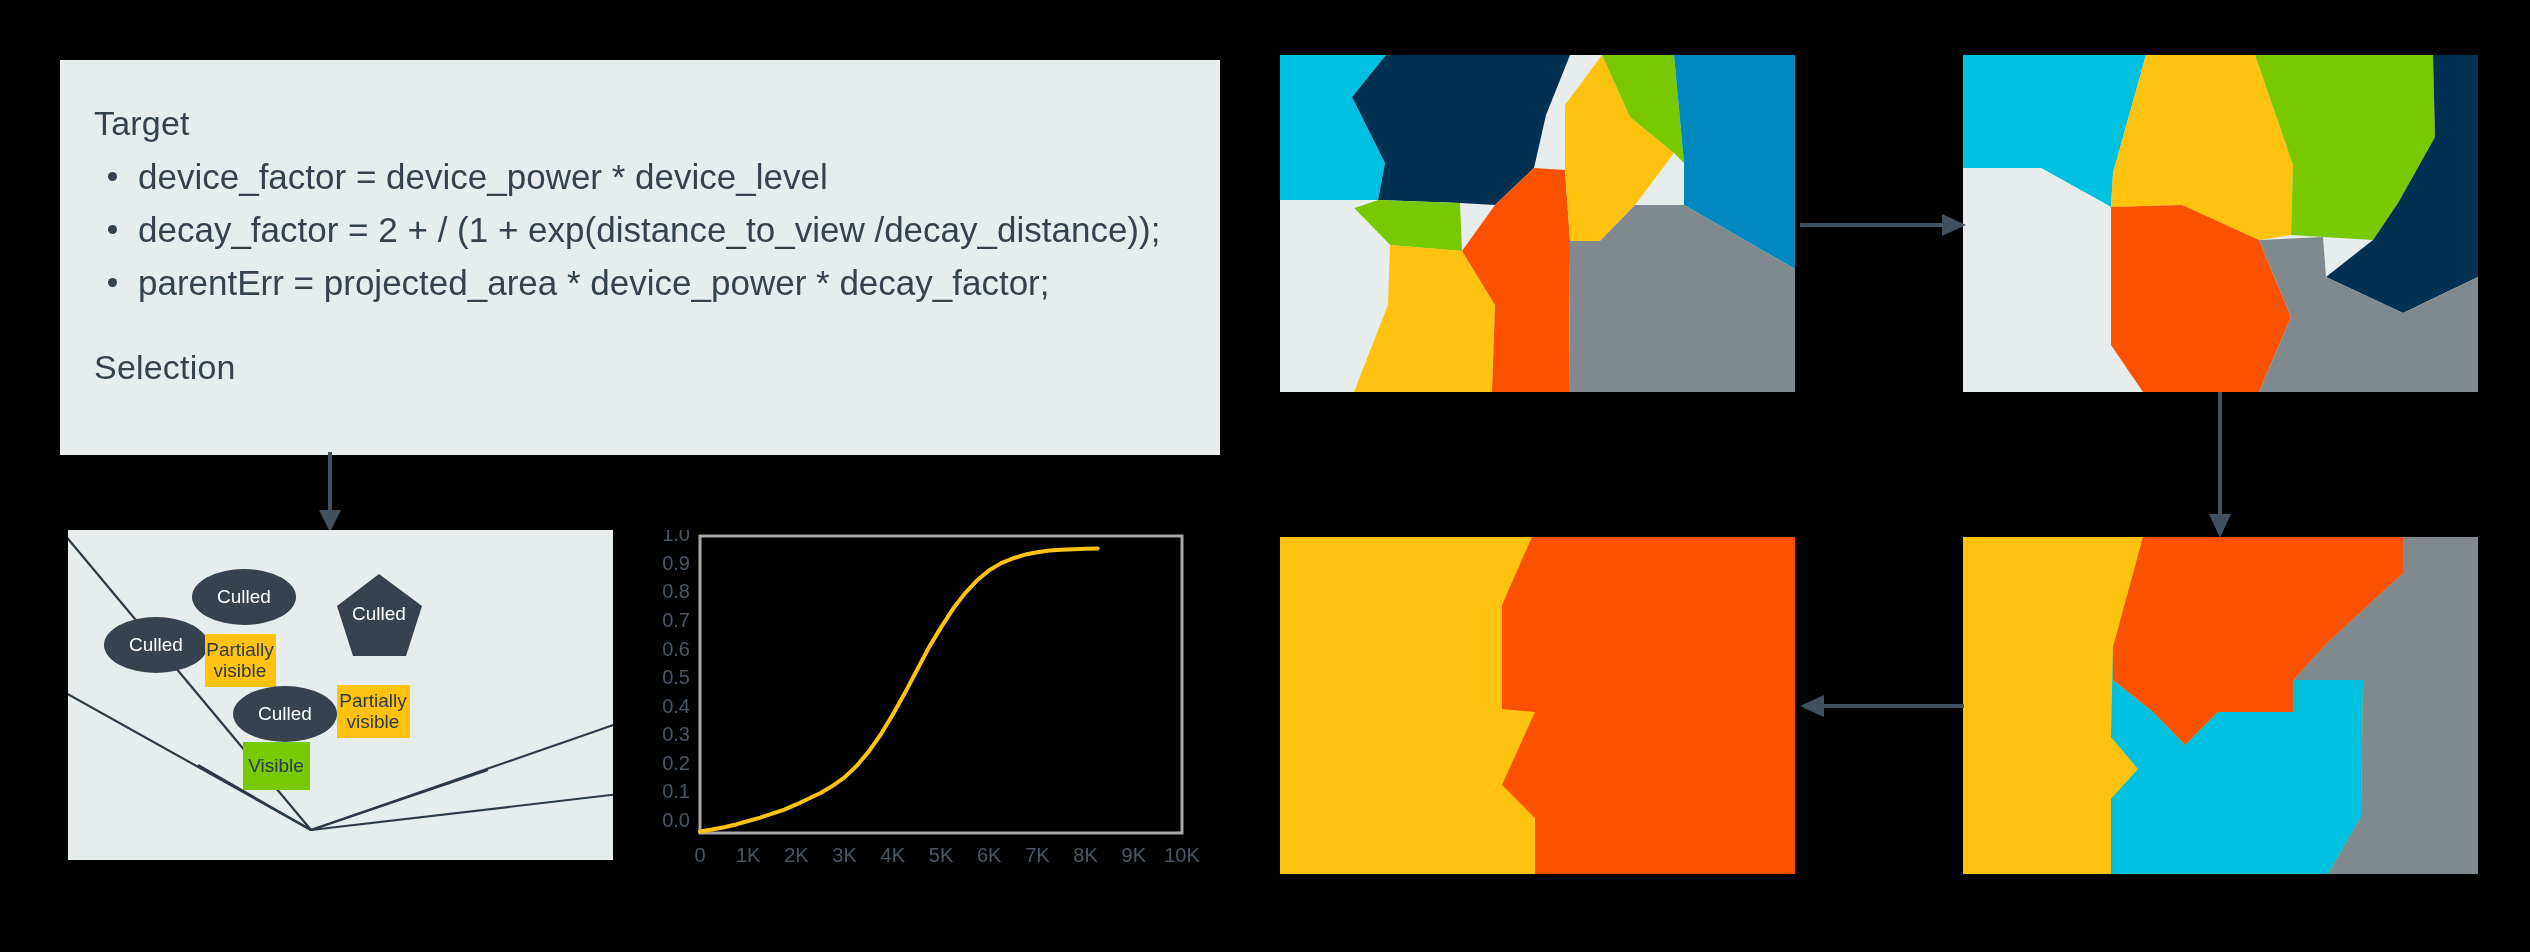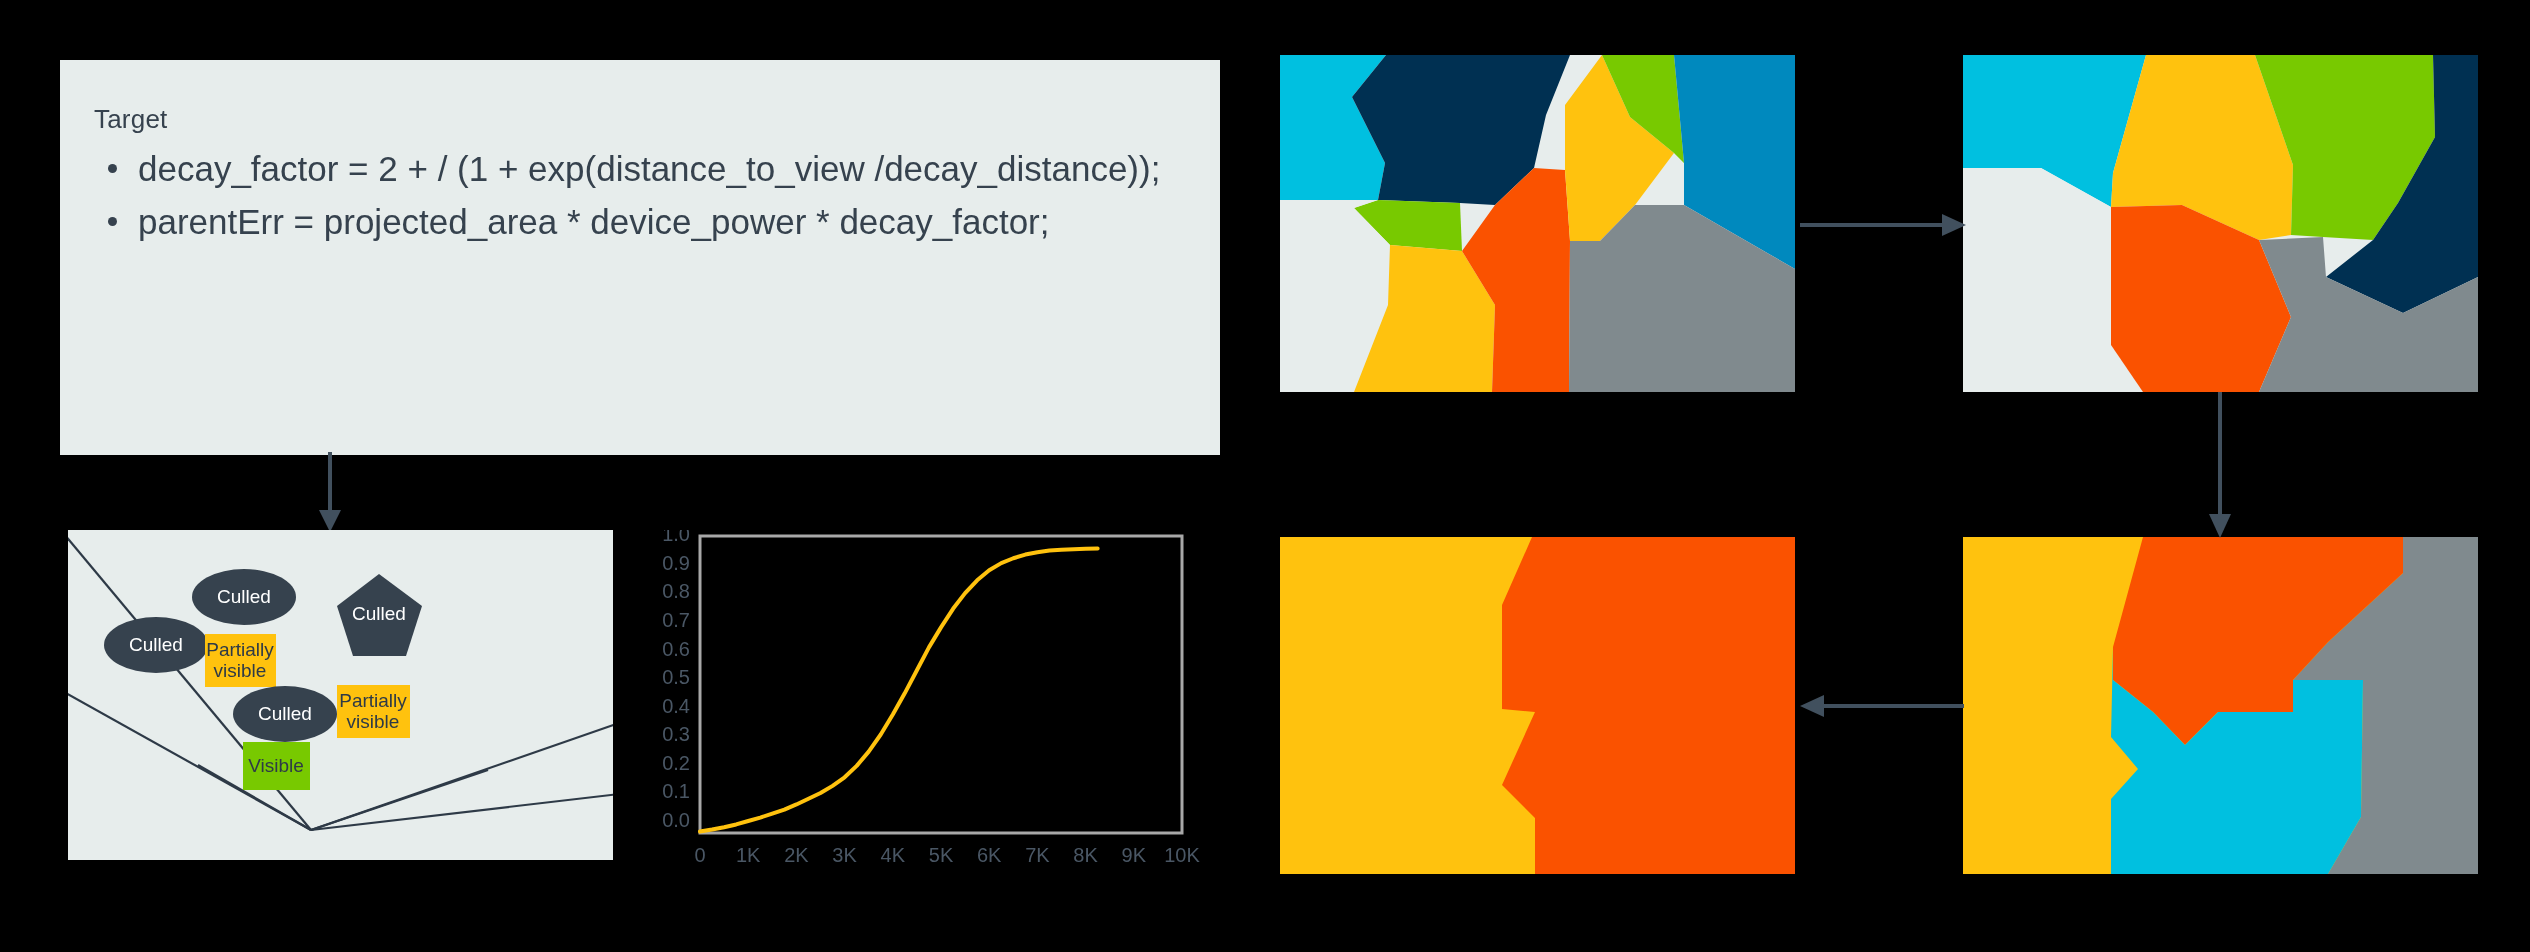--- a/index.html
+++ b/index.html
@@ -9,21 +9,21 @@
   }
   .panel{position:absolute;}
 
   
   #formula-card{
     left:60px;top:60px;width:1160px;height:395px;
     background:#E7EDEC;box-sizing:border-box;
     padding:46px 0 0 34px;
   }
   .section-head{
-    font-size:26px;color:#36424E;line-height:1.0;
+    font-size:34px;color:#36424E;line-height:1.0;
     margin:0 0 10px 0;letter-spacing:.2px;
   }
   .bullets{list-style:none;margin:0 0 0 0;padding:0;}
   .bullets li{
     position:relative;font-size:35px;color:#36424E;
     line-height:1.52;padding-left:44px;white-space:nowrap;
   }
   .bullets li:before{
     content:"";position:absolute;left:14px;top:22px;
     width:9px;height:9px;border-radius:50%;background:#36424E;
@@ -62,24 +62,26 @@
   #cluster-tr{left:1963px;top:55px;width:515px;height:337px;}
   #cluster-bl{left:1280px;top:537px;width:515px;height:337px;}
   #cluster-br{left:1963px;top:537px;width:515px;height:337px;}
 </style>
 </head>
 <body>
 
 <div class="panel" id="formula-card">
   <div class="section-head">Target</div>
   <ul class="bullets">
+    <li>device_factor = device_power * device_level</li>
     <li>decay_factor = 2 + / (1 + exp(distance_to_view /decay_distance));</li>
     <li>parentErr = projected_area * device_power * decay_factor;</li>
   </ul>
   <div class="gap"></div>
+  <div class="section-head">Selection</div>
 </div>
 
 <svg class="arrow" style="left:310px;top:452px;width:40px;height:84px;">
   <line x1="20" y1="0" x2="20" y2="64" stroke="#41505E" stroke-width="4"></line>
   <polygon points="20,80 9,58 31,58" fill="#41505E"></polygon>
 </svg>
 
 <div class="panel" id="culling-card">
   <svg id="culling-svg" viewBox="0 0 545 330" preserveAspectRatio="none">
 

